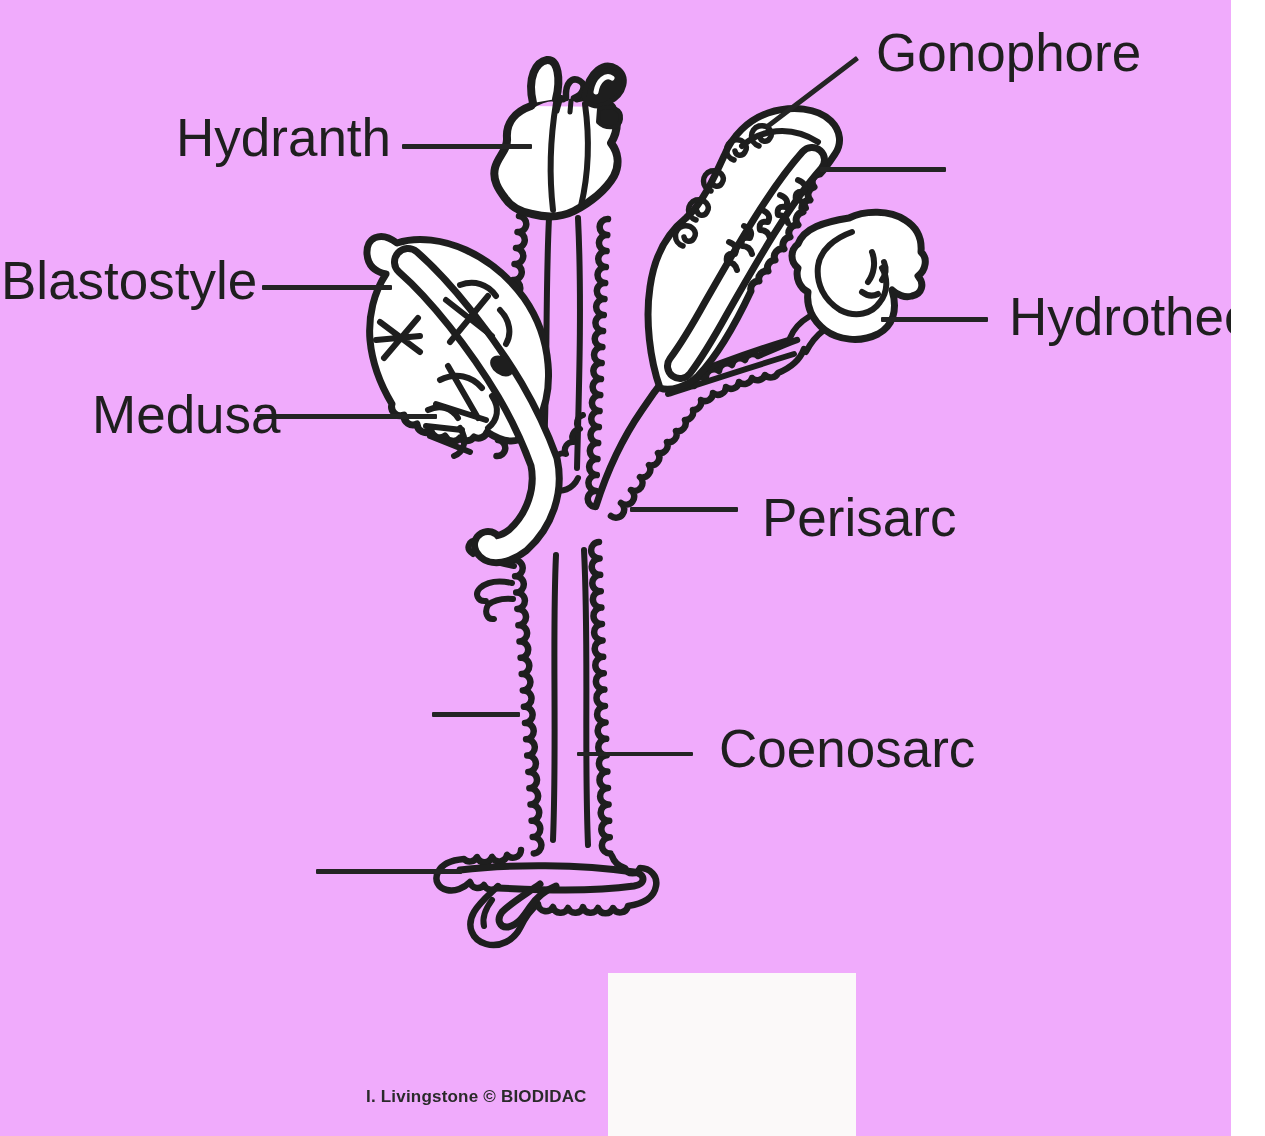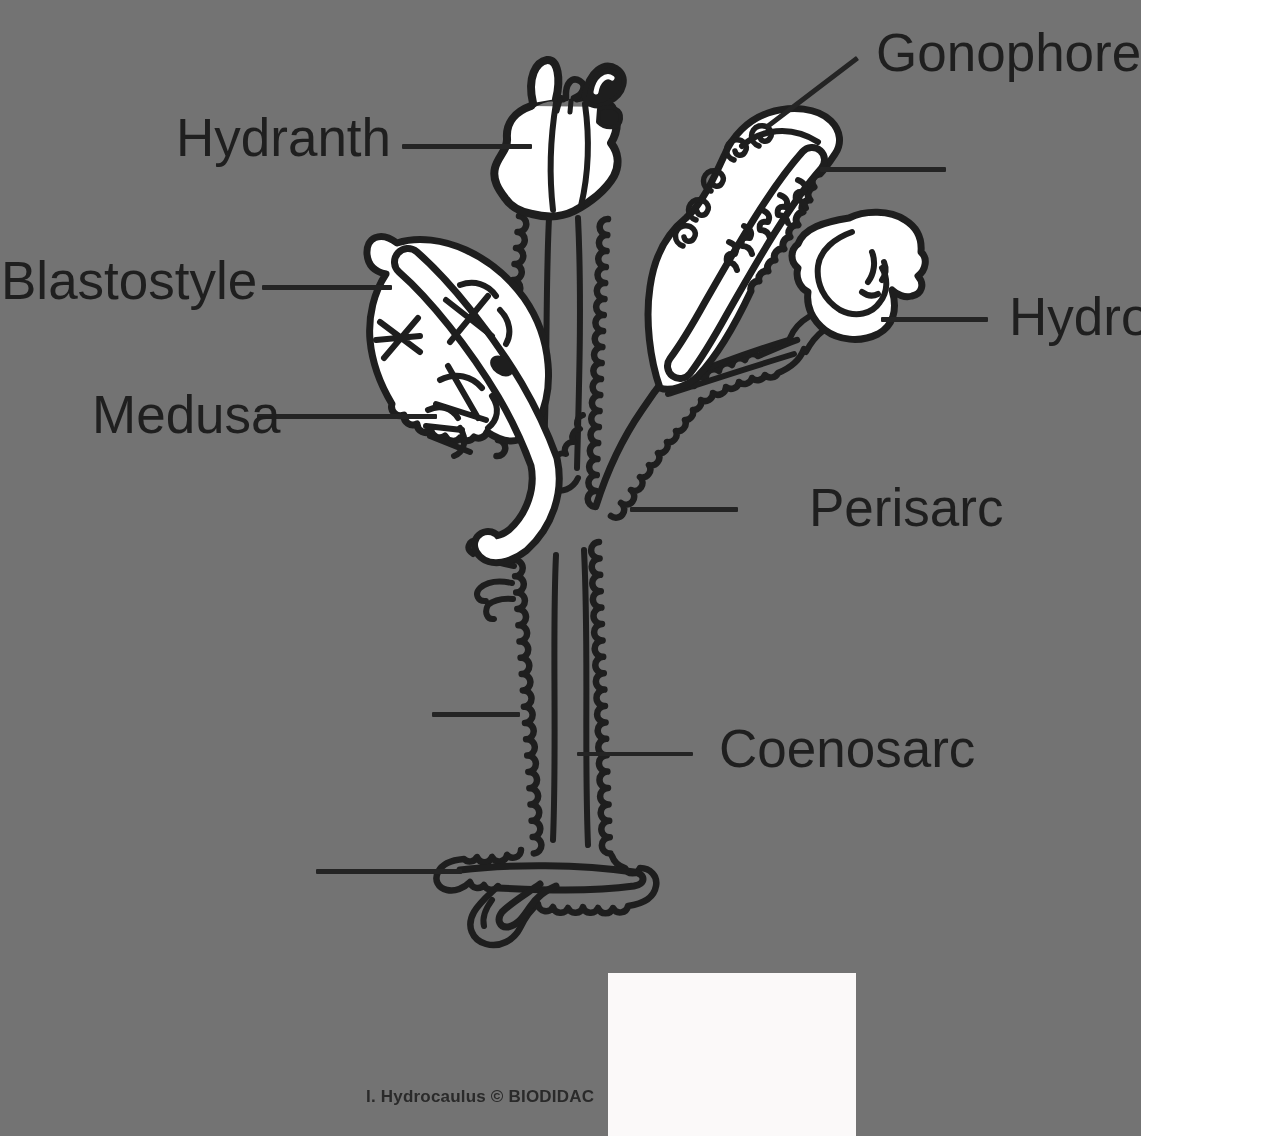--- a/index.html
+++ b/index.html
@@ -1,17 +1,17 @@
 <!DOCTYPE html>
 <html><head>
 <meta charset="utf-8">
 <style>
   html,body{margin:0;padding:0;background:#fff;}
   #stage{
-    position:relative;width:1141px;height:1136px;background:#737373;overflow:hidden;
+    position:relative;width:1231px;height:1136px;background:#f0abfc;overflow:hidden;
     font-family:"Liberation Sans", sans-serif;
   }
   .label{
     position:absolute;font-size:53px;line-height:1.0;color:#1f1f1f;white-space:nowrap;
     letter-spacing:0px;
   }
   .leader{
     position:absolute;height:5px;background:#242424;border-radius:1px;
   }
   .credit{
@@ -150,18 +150,18 @@
   <div class="leader" style="left:630px;top:507px;width:108px;"></div>
   <div class="leader" style="left:432px;top:712px;width:88px;"></div>
   <div class="leader" style="left:577px;top:752px;width:116px;height:4px;"></div>
   <div class="leader" style="left:316px;top:869px;width:146px;"></div>
 
   <div class="label" style="left:876px;top:26px;">Gonophore</div>
   <div class="label" style="left:176px;top:111px;">Hydranth</div>
   <div class="label" style="left:1px;top:254px;text-align:right;">Blastostyle</div>
   <div class="label" style="left:1009px;top:290px;">Hydrotheca</div>
   <div class="label" style="left:92px;top:388px;text-align:right;">Medusa</div>
-  <div class="label" style="left:762px;top:481px;margin-left:47px;">Perisarc</div>
+  <div class="label" style="left:762px;top:491px;">Perisarc</div>
   <div class="label" style="left:719px;top:722px;text-align:right;">Coenosarc</div>
 
-  <div class="credit" style="left:366px;top:1087px;">I. Hydrocaulus © BIODIDAC</div>
+  <div class="credit" style="left:366px;top:1087px;">I. Livingstone © BIODIDAC</div>
 
 </div>
 
 </body></html>

